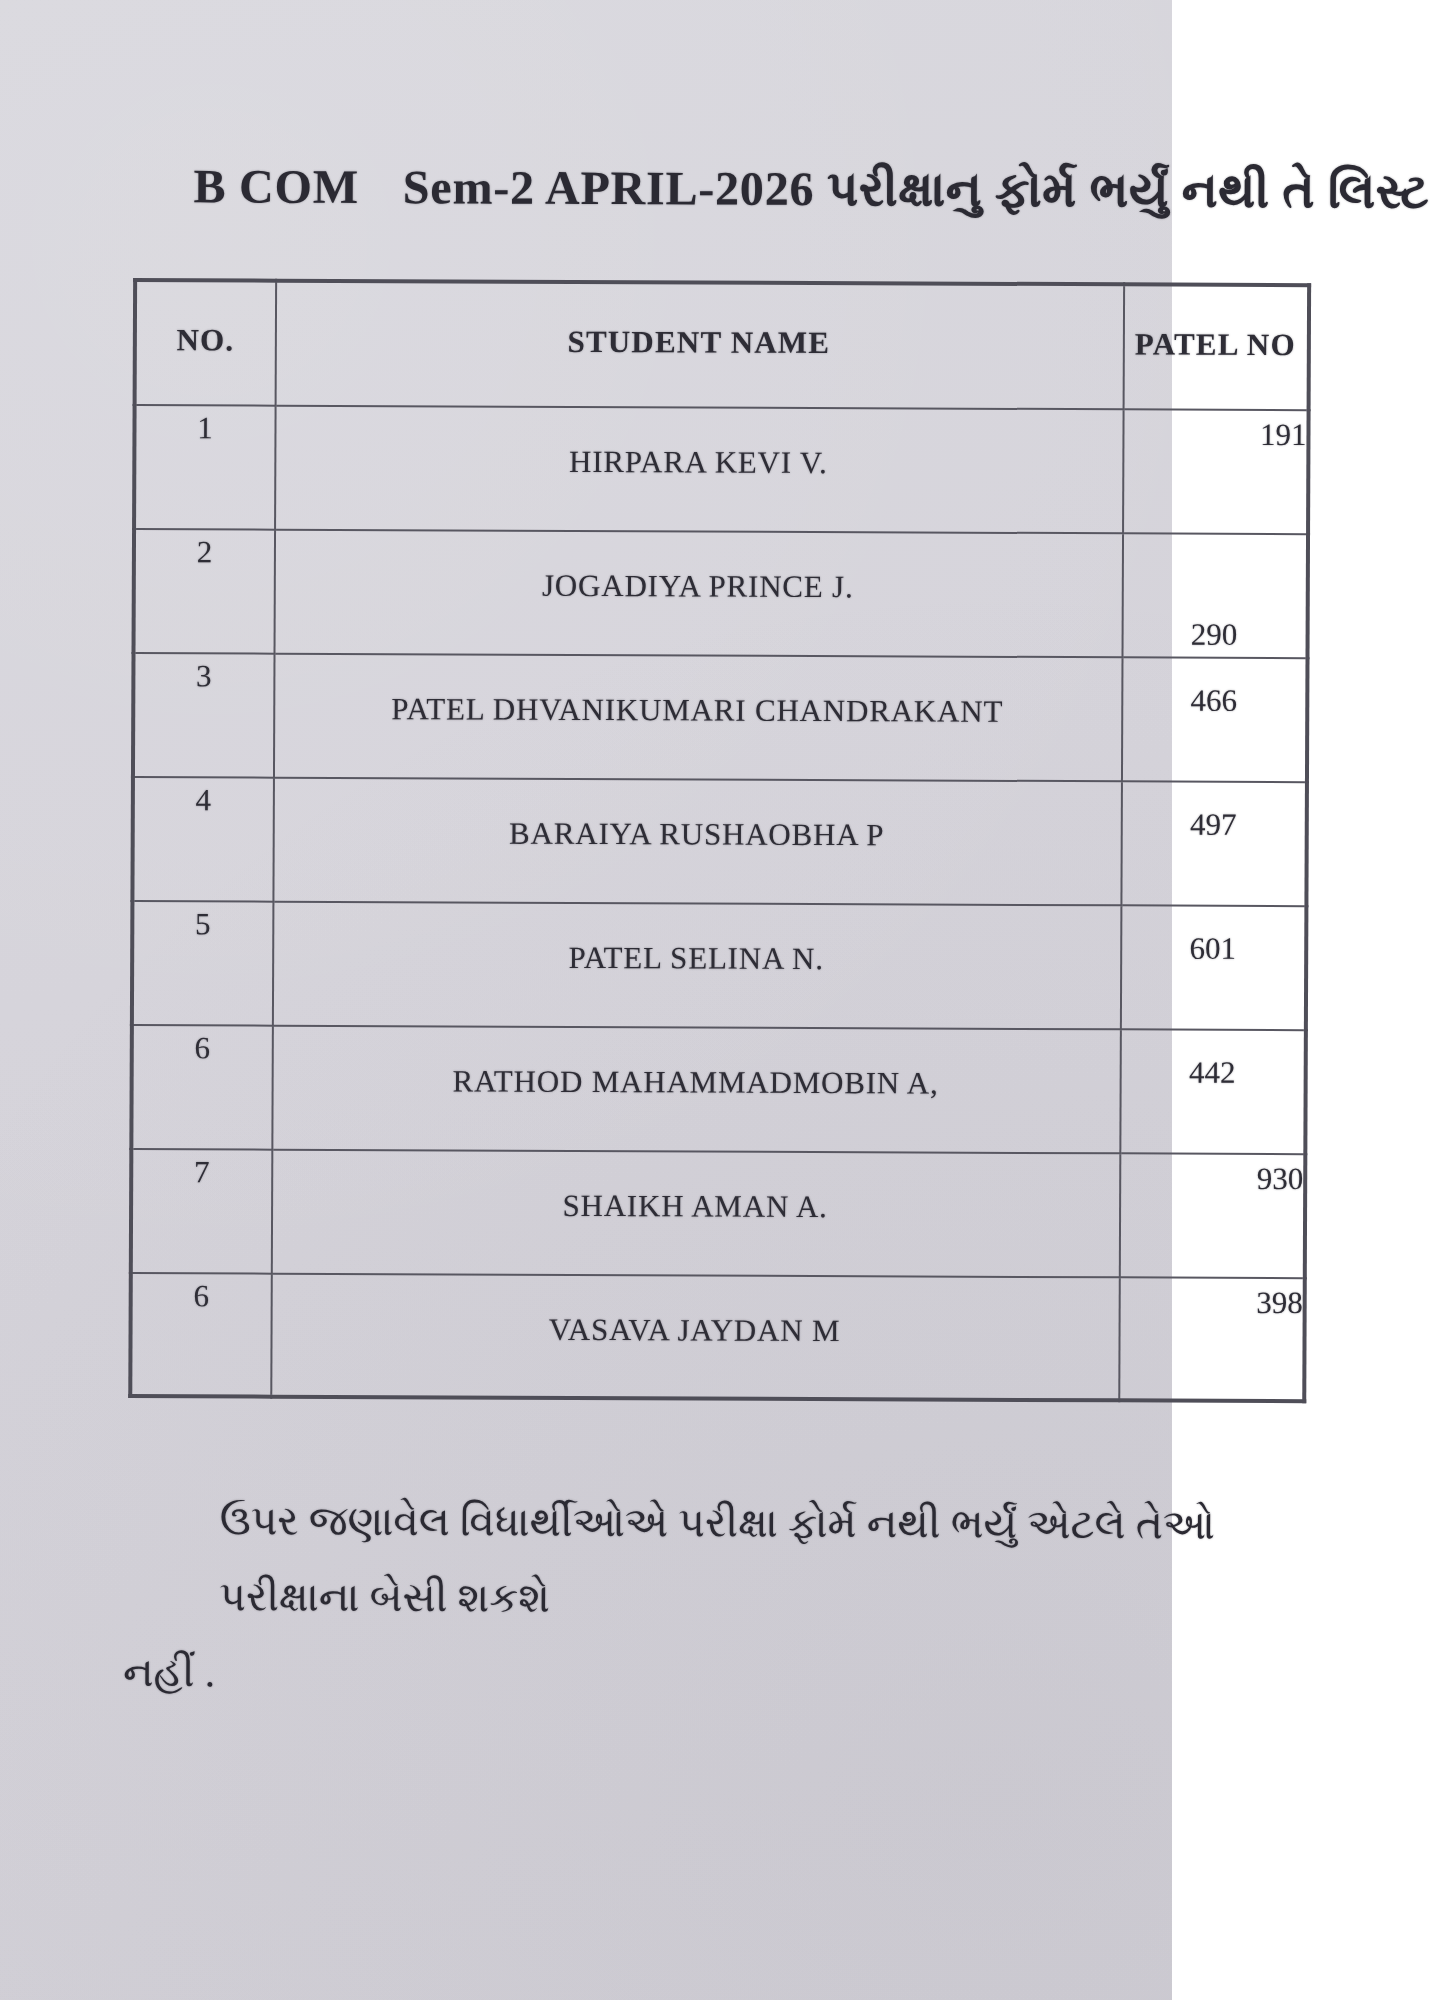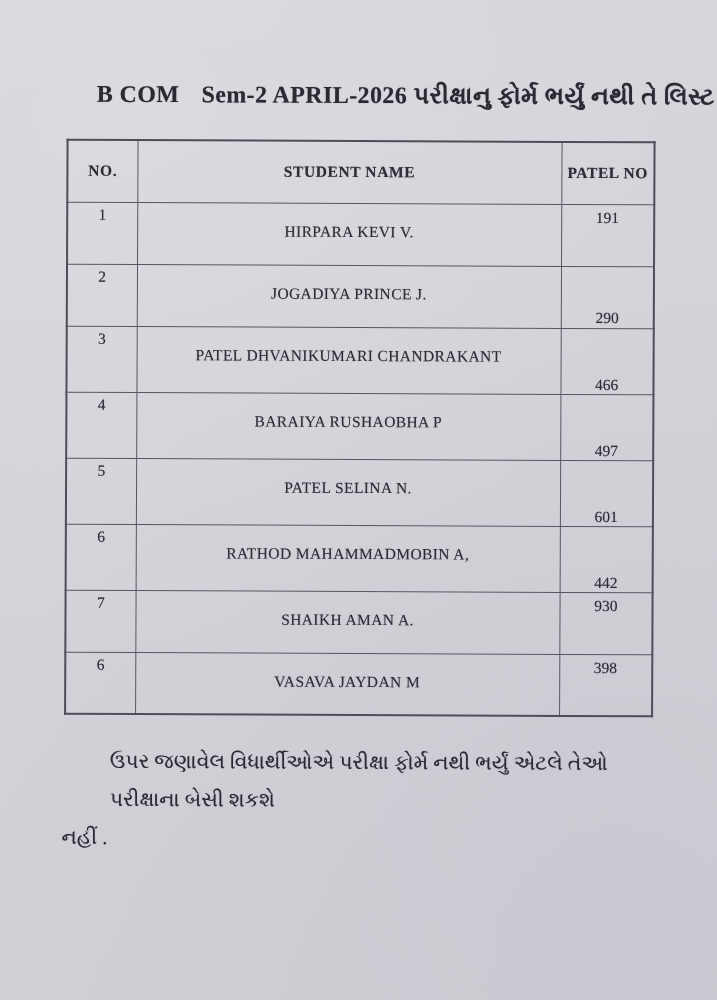--- a/index.html
+++ b/index.html
@@ -7,21 +7,21 @@
     padding: 0;
   }
   body {
     width: 717px;
     height: 1000px;
     overflow: hidden;
     font-family: "Liberation Serif", "DejaVu Serif", serif;
   }
   .paper {
     position: relative;
-    width: 717px;
+    width: 586px;
     height: 1000px;
     background:
       radial-gradient(circle at 18% 12%, rgba(255,255,255,0.10), rgba(255,255,255,0) 55%),
       radial-gradient(circle at 85% 90%, rgba(120,118,132,0.08), rgba(120,118,132,0) 60%),
       linear-gradient(168deg, #d8d7dd 0%, #d5d3da 45%, #d1cfd6 100%);
   }
   .content {
     position: absolute;
     inset: 0;
     transform: rotate(0.25deg);
@@ -75,22 +75,22 @@
   }
   td.cell-no .v { margin-top: 3px; }
   td.cell-name {
     text-align: center;
     letter-spacing: 0.4px;
   }
   td.cell-name .v { margin-top: 19px; }
   td.cell-roll {
     text-align: center;
   }
-  td.cell-roll .v.pos-top    { margin-top: 4px; }
-  td.cell-roll .v.pos-midlow { margin-top: 47px; }
+  td.cell-roll .v.pos-top    { margin-top: 4px; text-align: right; }
+  td.cell-roll .v.pos-midlow { margin-top: 13px; }
   td.cell-roll .v.pos-bottom { margin-top: 42px; }
   .note {
     position: absolute;
     top: 743px;
     left: 63px;
     width: 610px;
     font-size: 20.5px;
     line-height: 38px;
     color: #2b2a33;
   }

